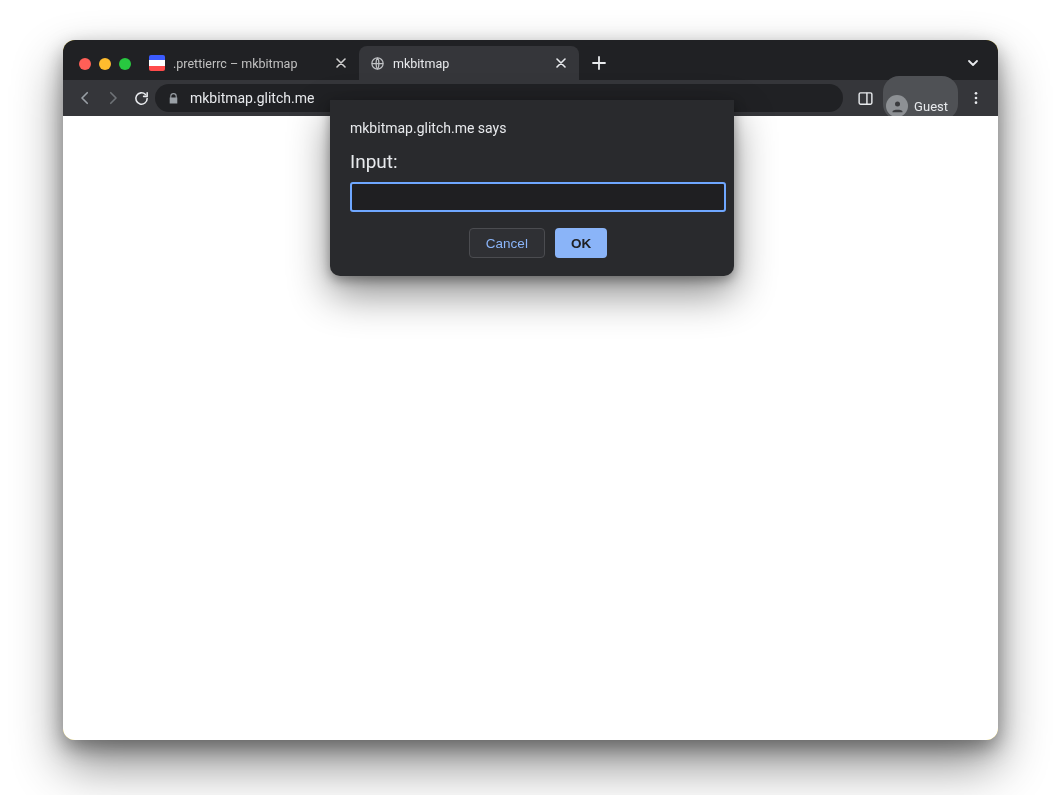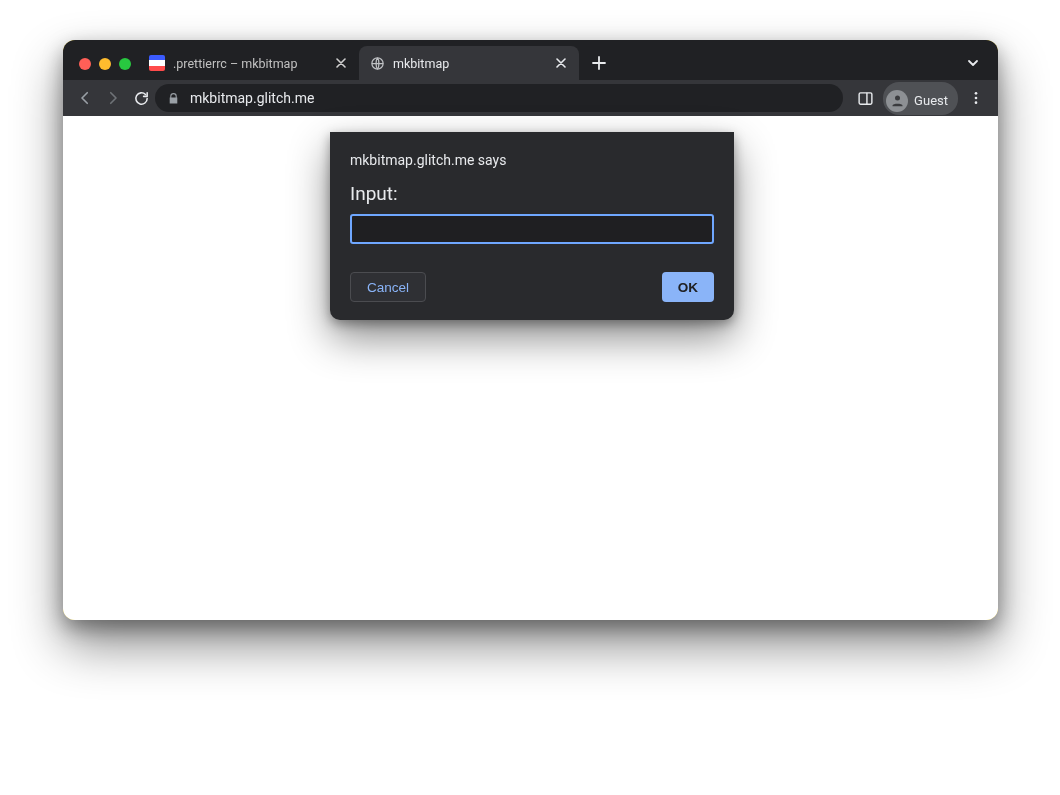--- a/index.html
+++ b/index.html
@@ -7,21 +7,21 @@
   .stage {
     position: relative;
     width: 1060px;
     height: 795px;
   }
   .window {
     position: absolute;
     left: 63px;
     top: 40px;
     width: 935px;
-    height: 580px;
+    height: 700px;
     background: #fde047;
     border-radius: 12px;
     overflow: visible;
     box-shadow: 0 25px 50px rgba(0,0,0,0.45), 0 8px 20px rgba(0,0,0,0.35);
   }
   .chrome-top {
     height: 76px;
     background: #202124;
     border-top-left-radius: 12px;
     border-top-right-radius: 12px;
@@ -110,46 +110,46 @@
     gap: 10px;
     color: #e8eaed;
     font-size: 14px;
   }
   .omnibox .lock { color: #9aa0a6; display:flex; align-items:center;}
   .right-icons { display:flex; align-items:center; gap:4px; margin-left:8px;}
   .guest-chip {
     display:flex; align-items:center; gap:6px;
     background: #4f5155;
     border-radius: 16px;
-    padding: 8px 10px 3px 3px;
+    padding: 19px 10px 3px 3px;
     color: #e8eaed;
     font-size: 13px;
     cursor:pointer;
   }
   .guest-chip .avatar-circle{
     width:22px; height:22px; border-radius:50%; background:#8d9094;
     display:flex; align-items:center; justify-content:center; color:#3a3b3e;
   }
   .content-area {
     position: absolute;
     top: 76px; left:0; right:0; bottom:0;
     background: #ffffff;
     border-bottom-left-radius: 12px;
     border-bottom-right-radius: 12px;
   }
   
   .dialog {
     position: absolute;
-    top: 92px;
+    top: 60px;
     left: 267px;
     width: 404px;
     background: #292a2d;
     border-radius: 0 0 10px 10px;
     box-shadow: 0 18px 40px rgba(0,0,0,0.45), 0 4px 12px rgba(0,0,0,0.35);
-    padding: 20px 20px 18px 20px;
+    padding: 20px 8px 18px 20px;
     color: #e8eaed;
     font-size: 13.5px;
   }
   .dialog .origin {
     font-size: 14px;
     margin-bottom: 14px;
     color: #e8eaed;
   }
   .dialog .label {
     font-size: 19px;
@@ -162,23 +162,23 @@
     background: #1f1f22;
     border: 2px solid #6fa7ff;
     border-radius: 3px;
     outline: none;
     color: #e8eaed;
     padding: 0 8px;
     font-size: 13.5px;
   }
   .dialog .btnrow {
     display:flex;
-    justify-content:space-between;
+    justify-content:center;
     gap: 10px;
-    margin-top: 28px;
+    margin-top: 16px;
   }
   .dialog button {
     height: 30px;
     padding: 0 16px;
     border-radius: 4px;
     font-size: 13.5px;
     cursor:pointer;
     border: none;
   }
   .dialog button.cancel {

